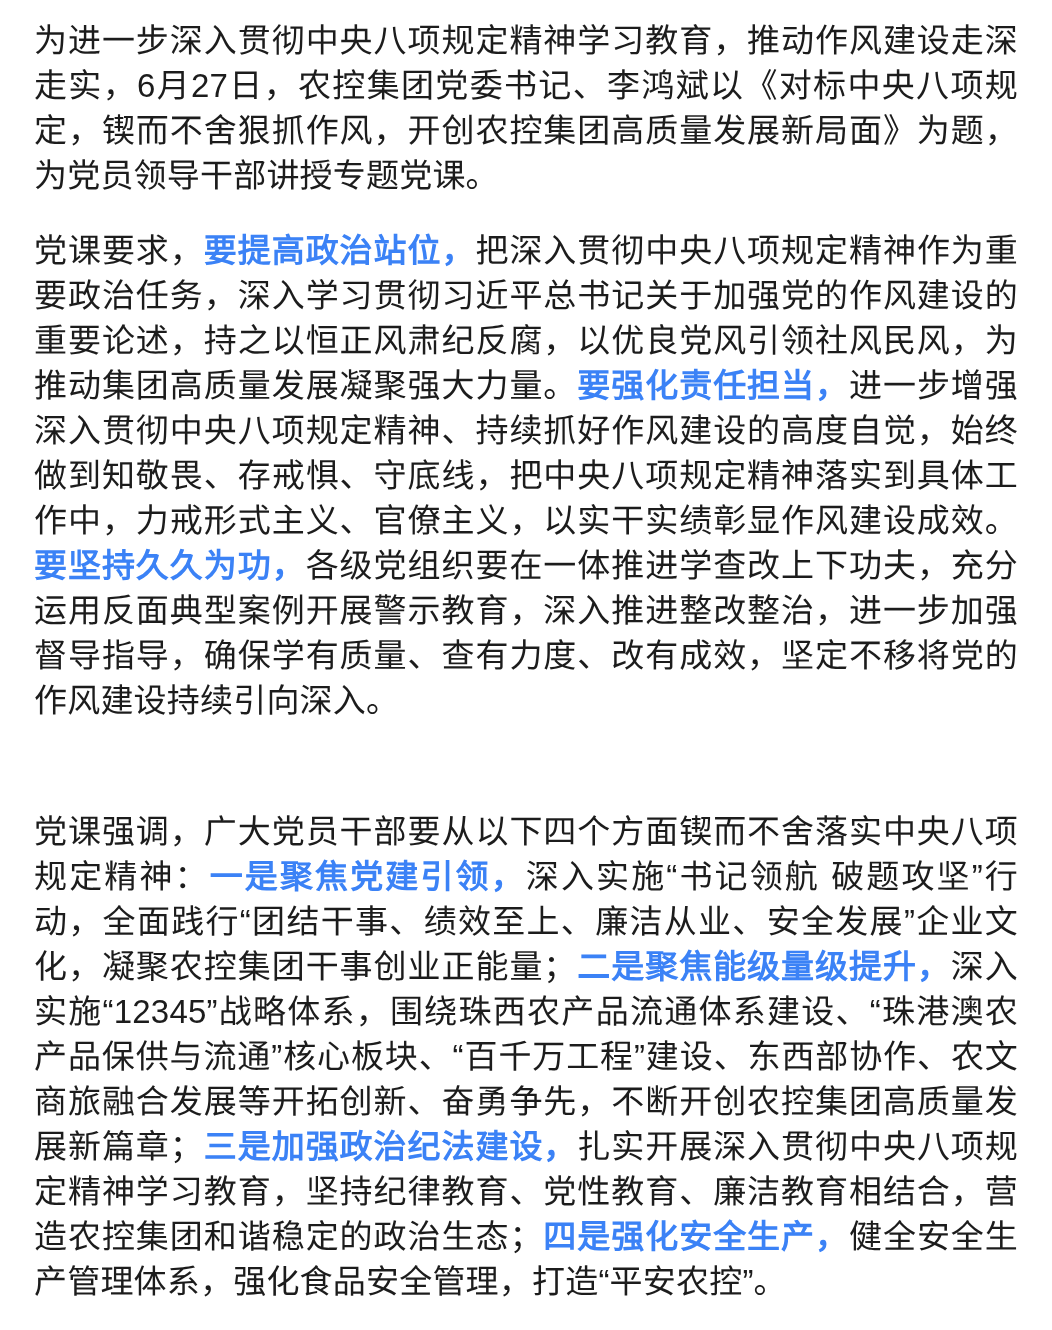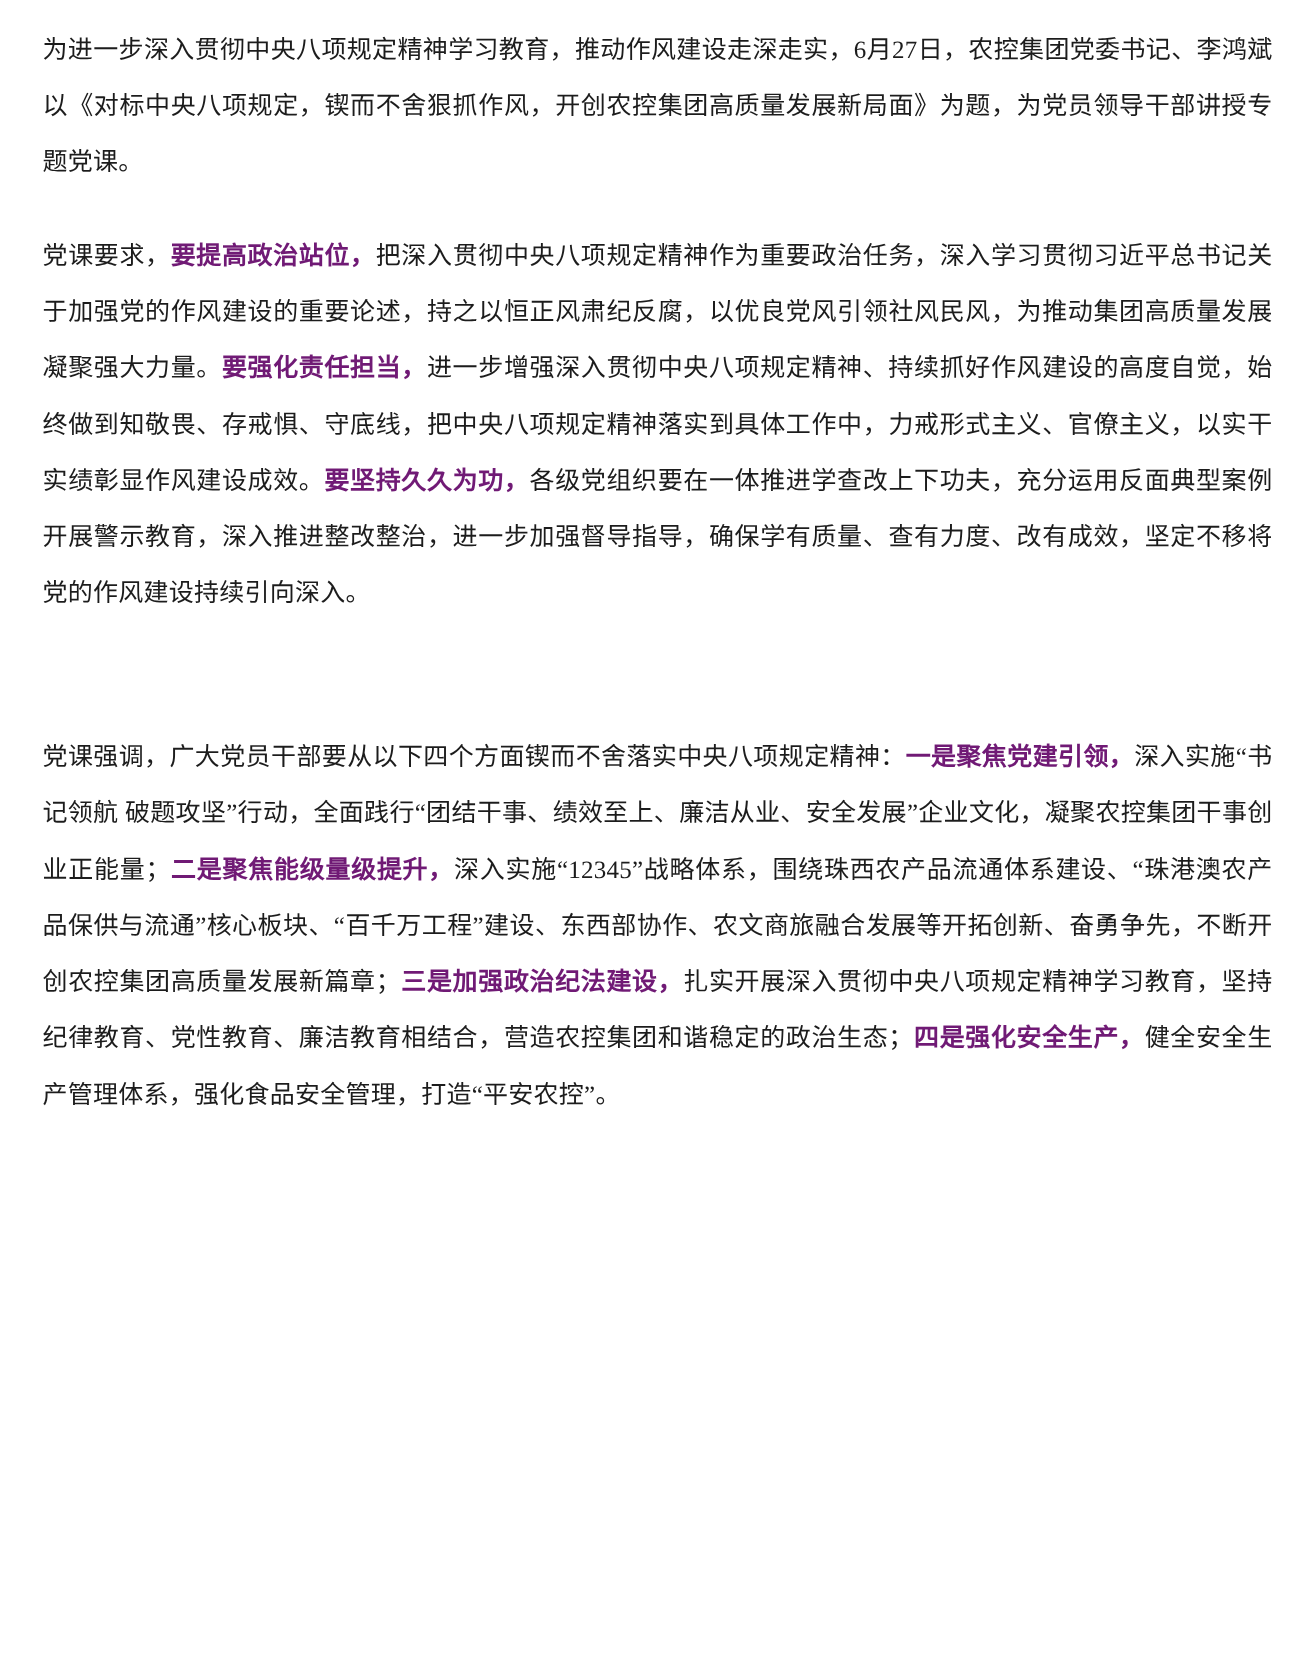--- a/index.html
+++ b/index.html
@@ -15,35 +15,34 @@
   }
   .page {
     width: 1052px;
     min-height: 1330px;
     box-sizing: border-box;
     padding: 18px 34px 0 34px;
     position: relative;
     background: #ffffff;
   }
   .para {
-    font-size: 20px;
+    font-size: 33px;
     line-height: 45px;
     letter-spacing: 0.2px;
     text-align: justify;
     text-justify: inter-ideograph;
     margin: 0 0 30px 0;
     color: #1c1c1c;
-    font-family: Liberation Serif, serif;
   }
   .gap-large {
     height: 56px;
   }
   .bold {
     font-weight: bold;
-    color: #701a75;
+    color: #3b82f6;
   }
 </style>
 </head>
 <body>
 
 <div class="page">
 
   <div id="paragraph-container">
       <p class="para"><span>为进一步深入贯彻中央八项规定精神学习教育，推动作风建设走深走实，6月27日，农控集团党委书记、李鸿斌以《对标中央八项规定，锲而不舍狠抓作风，开创农控集团高质量发展新局面》为题，为党员领导干部讲授专题党课。</span></p>
       <p class="para"><span>党课要求，</span><span class="bold">要提高政治站位，</span><span>把深入贯彻中央八项规定精神作为重要政治任务，深入学习贯彻习近平总书记关于加强党的作风建设的重要论述，持之以恒正风肃纪反腐，以优良党风引领社风民风，为推动集团高质量发展凝聚强大力量。</span><span class="bold">要强化责任担当，</span><span>进一步增强深入贯彻中央八项规定精神、持续抓好作风建设的高度自觉，始终做到知敬畏、存戒惧、守底线，把中央八项规定精神落实到具体工作中，力戒形式主义、官僚主义，以实干实绩彰显作风建设成效。</span><span class="bold">要坚持久久为功，</span><span>各级党组织要在一体推进学查改上下功夫，充分运用反面典型案例开展警示教育，深入推进整改整治，进一步加强督导指导，确保学有质量、查有力度、改有成效，坚定不移将党的作风建设持续引向深入。</span></p>

